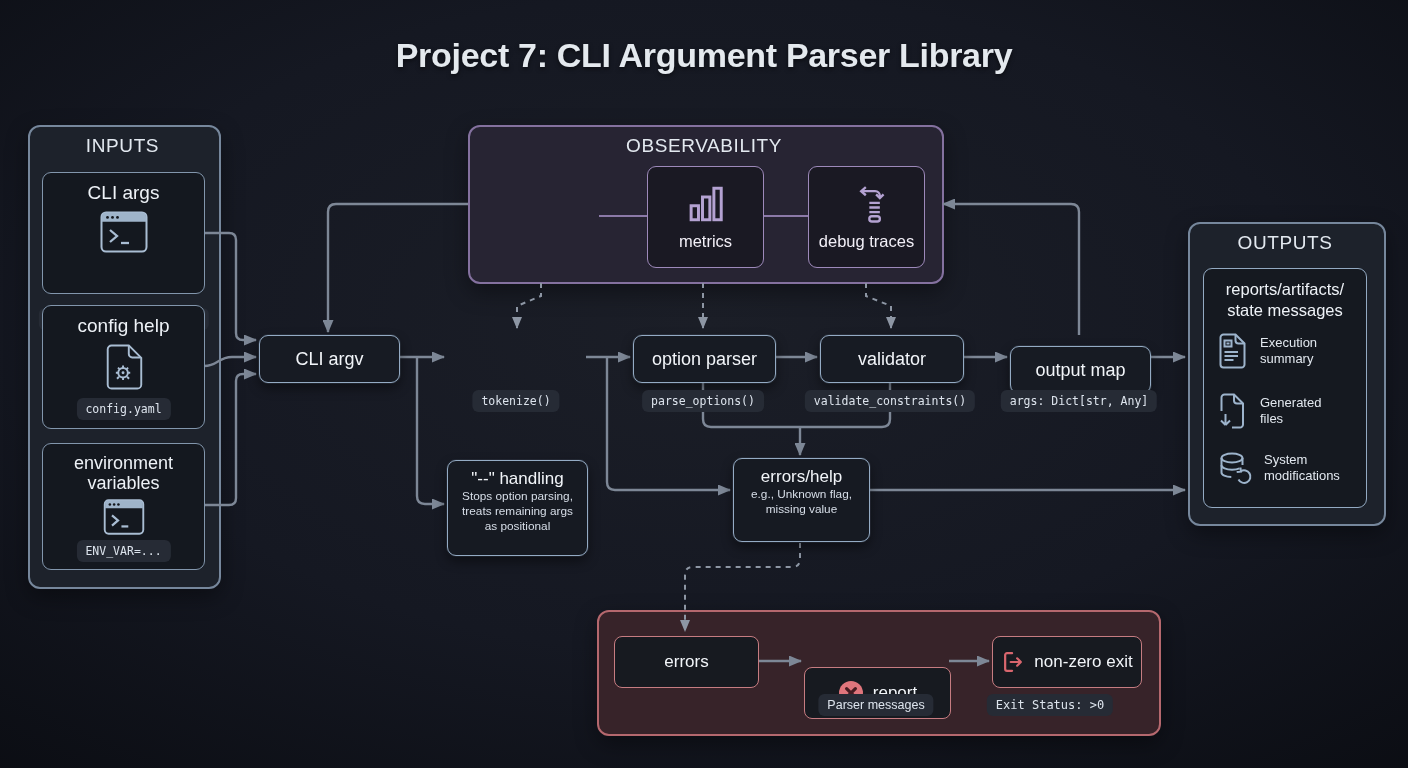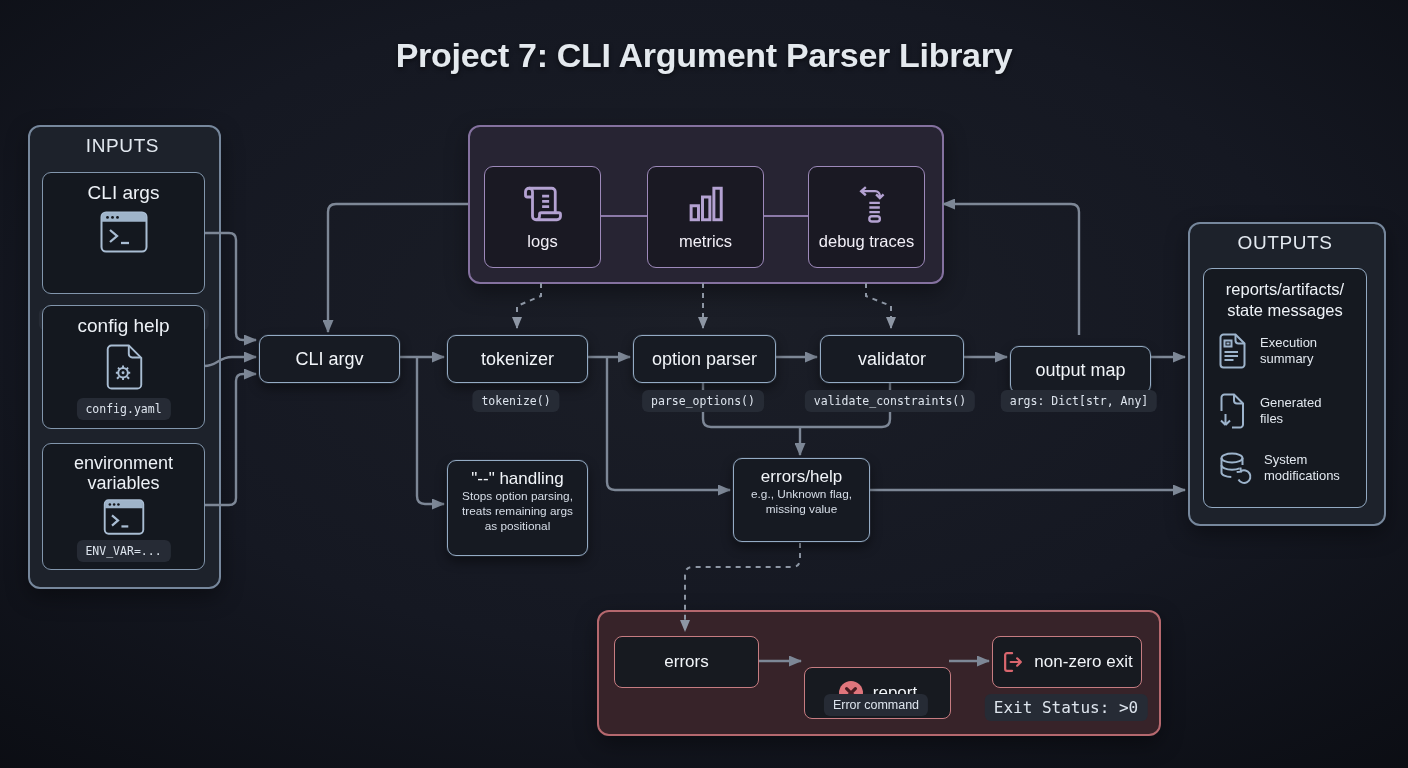--- a/index.html
+++ b/index.html
@@ -158,33 +158,24 @@
           <circle cx="17.5" cy="6.4" r="1.5" fill="#14171d" stroke="none"></circle>
           <path d="M10,19 l7,6 l-7,6" stroke-width="2.6"></path>
           <path d="M21,32 h8" stroke-width="2.6"></path>
         </svg>
       </div>
       <div class="pill pill-center" style="bottom:7px;">ENV_VAR=...</div>
     </div>
   </div>
 
   <div class="abs" style="left:468px;top:125px;width:472px;height:155px;">
+    <div class="panel-title">OBSERVABILITY</div>
     <div class="obs-link" style="left:131px;width:48px;"></div>
     <div class="obs-link" style="left:294px;width:46px;"></div>
 
-    <div class="obs-card" style="left:16px;">
-      <span>
-        <svg class="iconsvg" width="42" height="42" viewBox="0 0 24 24" fill="none" stroke="#b4a2d2" stroke-width="1.6">
-          <path d="M19 17V5a2 2 0 0 0-2-2H4"></path>
-          <path d="M8 21h12a2 2 0 0 0 2-2v-1a1 1 0 0 0-1-1H11a1 1 0 0 0-1 1v1a2 2 0 1 1-4 0V5a2 2 0 1 0-4 0v2a1 1 0 0 0 1 1h3"></path>
-          <path d="M11.5 7.5h4 M11.5 10.5h4 M11.5 13.5h4"></path>
-        </svg>
-      </span>
-      <span class="obs-label">logs</span>
-    </div>
 
     <div class="obs-card" style="left:179px;">
       <span>
         <svg class="iconsvg" width="42" height="42" viewBox="0 0 24 24" fill="none" stroke="#b4a2d2" stroke-width="1.7">
           <rect x="3.5" y="13" width="4.2" height="8"></rect>
           <rect x="10" y="8" width="4.2" height="13"></rect>
           <rect x="16.5" y="3" width="4.2" height="18"></rect>
         </svg>
       </span>
       <span class="obs-label">metrics</span>
@@ -199,23 +190,20 @@
           <path d="M20,17 h9 M20,21 h9 M20,25 h9"></path>
           <rect x="20" y="28.5" width="9" height="4.5" rx="2.2"></rect>
         </svg>
       </span>
       <span class="obs-label">debug traces</span>
     </div>
   </div>
 
   <div class="node" style="left:259px;top:335px;width:139px;">
     <span>CLI argv</span>
-  </div>
-  <div class="node" style="left:447px;top:335px;width:139px;">
-    <span>tokenizer</span>
   </div>
   <div class="node" style="left:633px;top:335px;width:141px;">
     <span>option parser</span>
   </div>
   <div class="node" style="left:820px;top:335px;width:142px;">
     <span>validator</span>
   </div>
   <div class="node" style="left:1010px;top:346px;width:139px;">
     <span>output map</span>
   </div>
@@ -305,17 +293,17 @@
     <div class="red-node" style="left:395px;width:148px;">
       <span>
         <svg class="iconsvg" width="24" height="24" viewBox="0 0 26 26" fill="none" stroke="#d8666e" stroke-width="2.4" stroke-linecap="round">
           <path d="M12,3.5 H6.5 a2,2 0 0 0 -2,2 v15 a2,2 0 0 0 2,2 H12"></path>
           <path d="M10.5,13 h11 m0,0 l-4,-4 m4,4 l-4,4"></path>
         </svg>
       </span>
       <span>non-zero exit</span>
     </div>
 
-    <div class="pill sans-pill" style="position:absolute;left:279px;top:84px;transform:translateX(-50%);">Error command</div>
-    <div class="pill" style="position:absolute;left:469px;top:84px;transform:translateX(-50%);font-size:16px;text-align:center;">Exit Status: &gt;0</div>
+    <div class="pill sans-pill" style="position:absolute;left:279px;top:84px;transform:translateX(-50%);">Parser messages</div>
+    <div class="pill" style="position:absolute;left:453px;top:84px;transform:translateX(-50%);font-size:12px;text-align:center;">Exit Status: &gt;0</div>
   </div>
 
 </div>
 
 </body></html>

